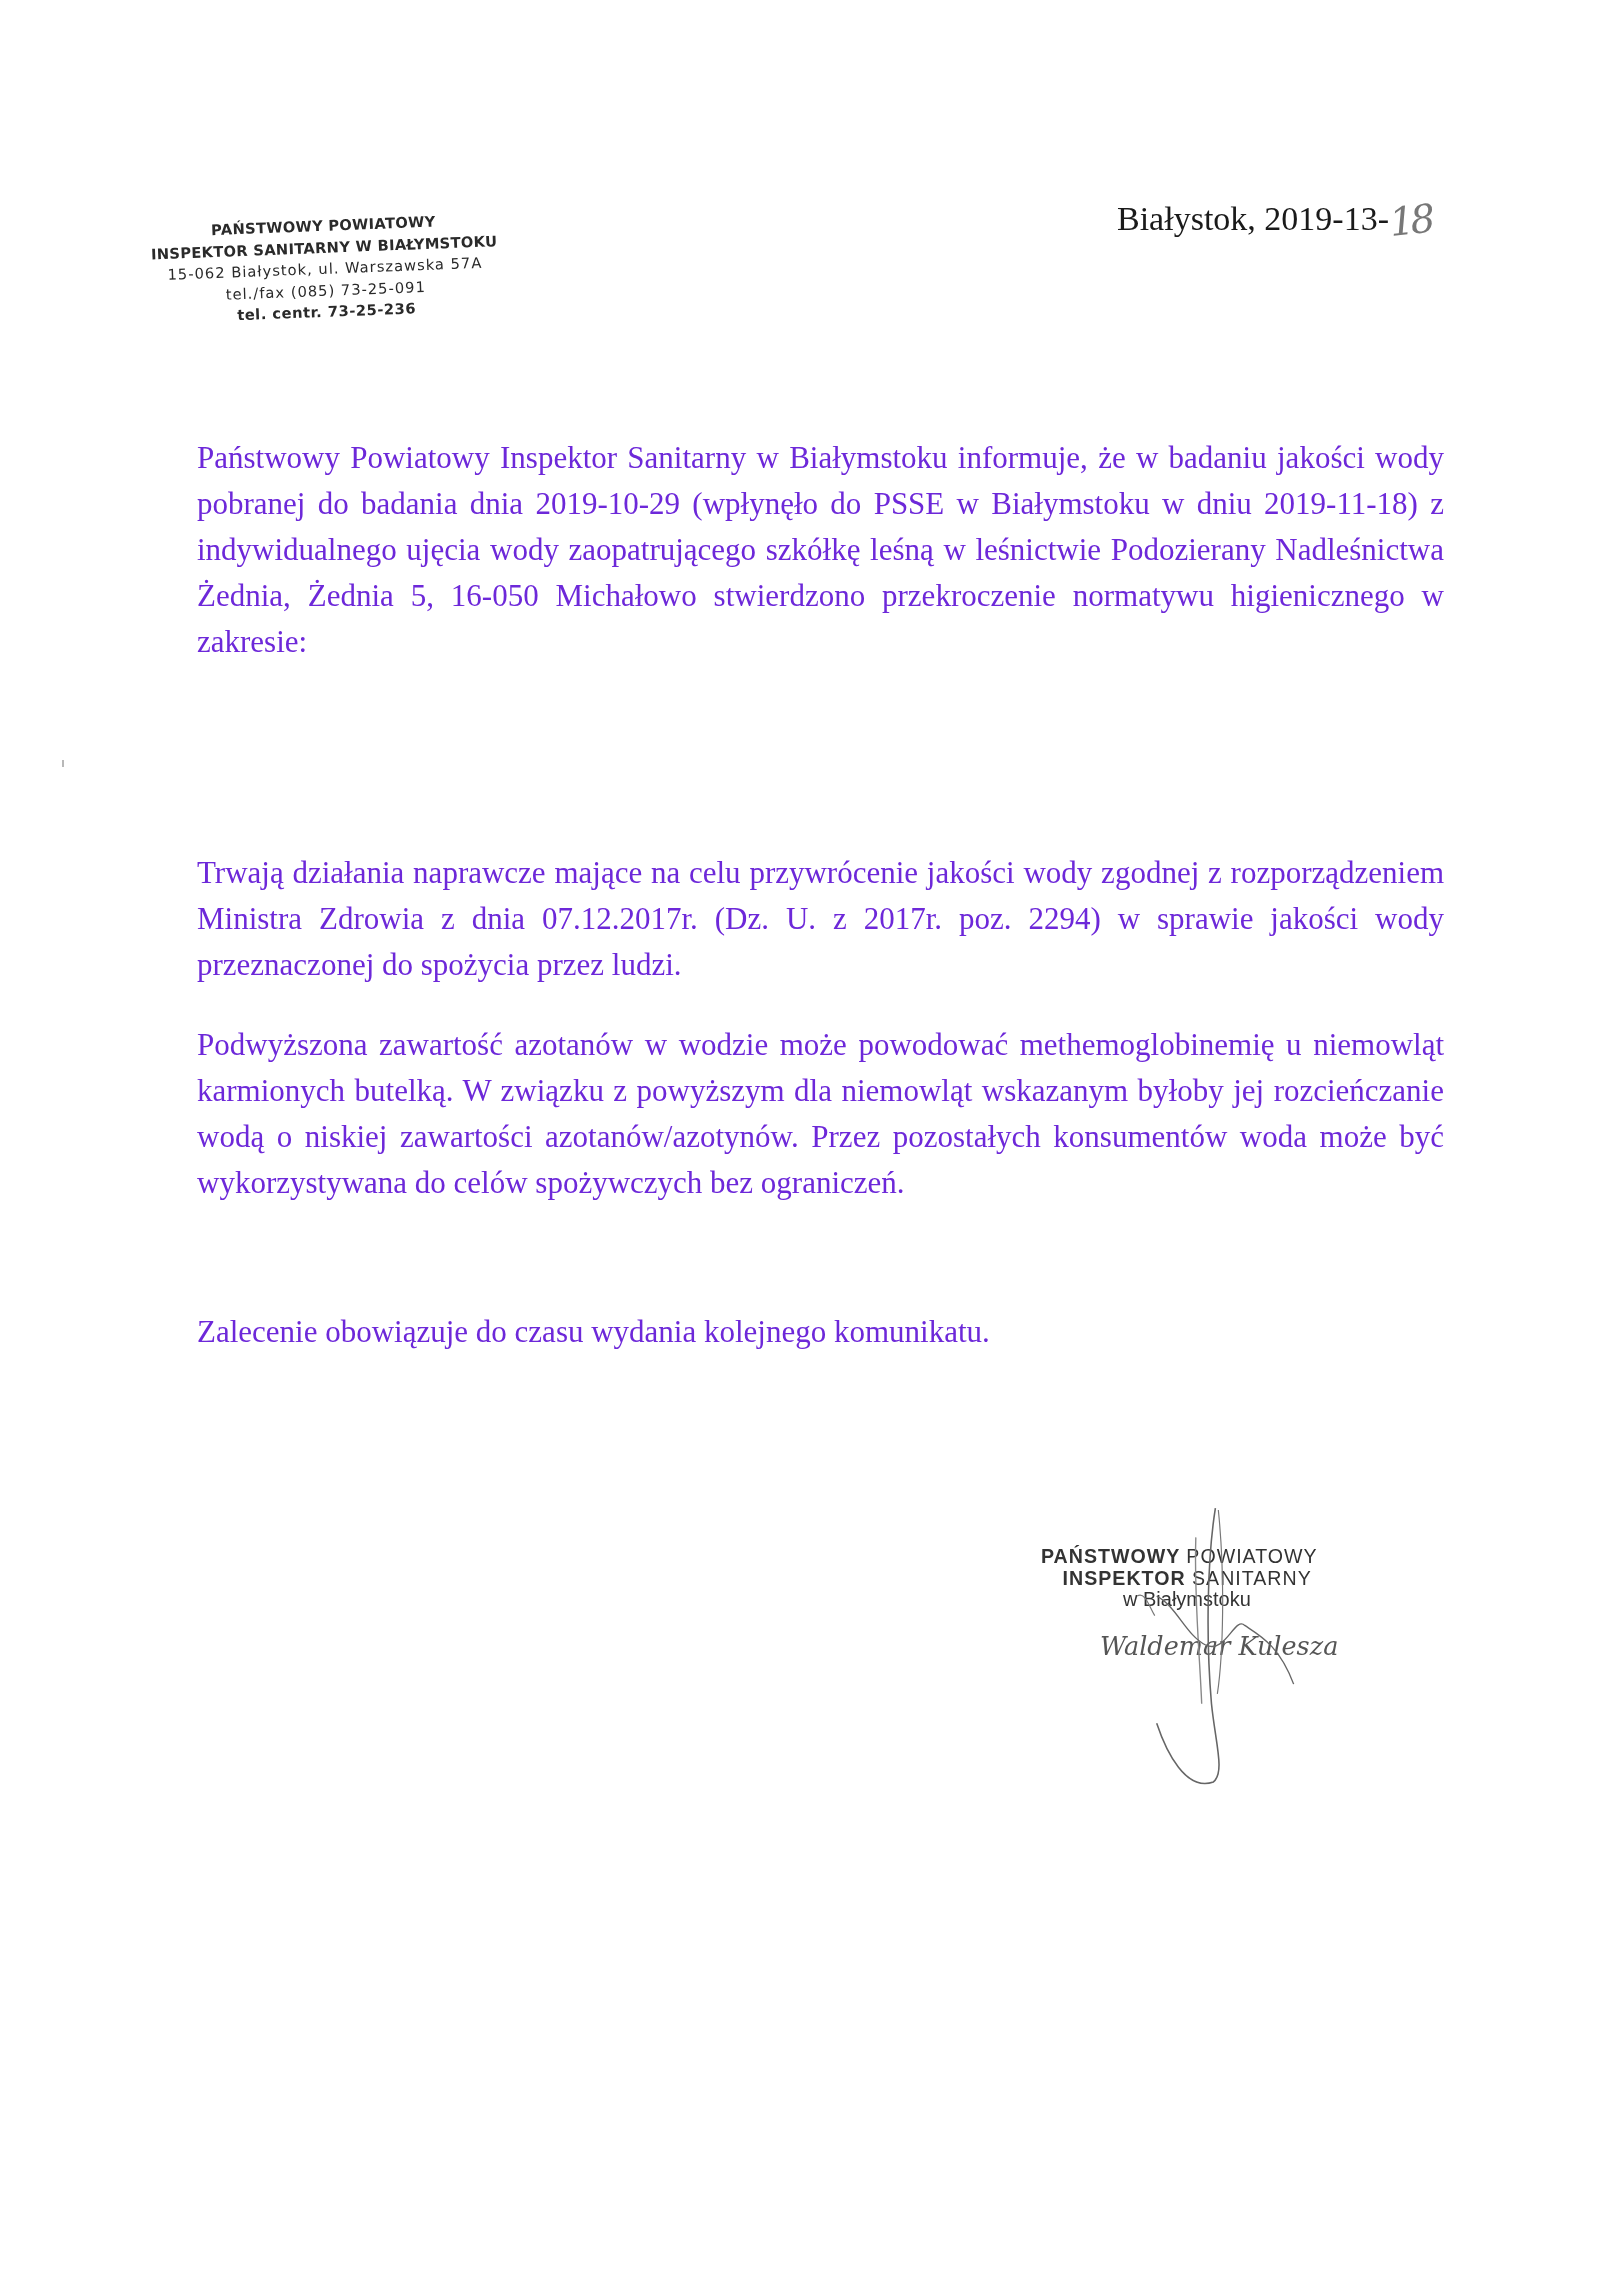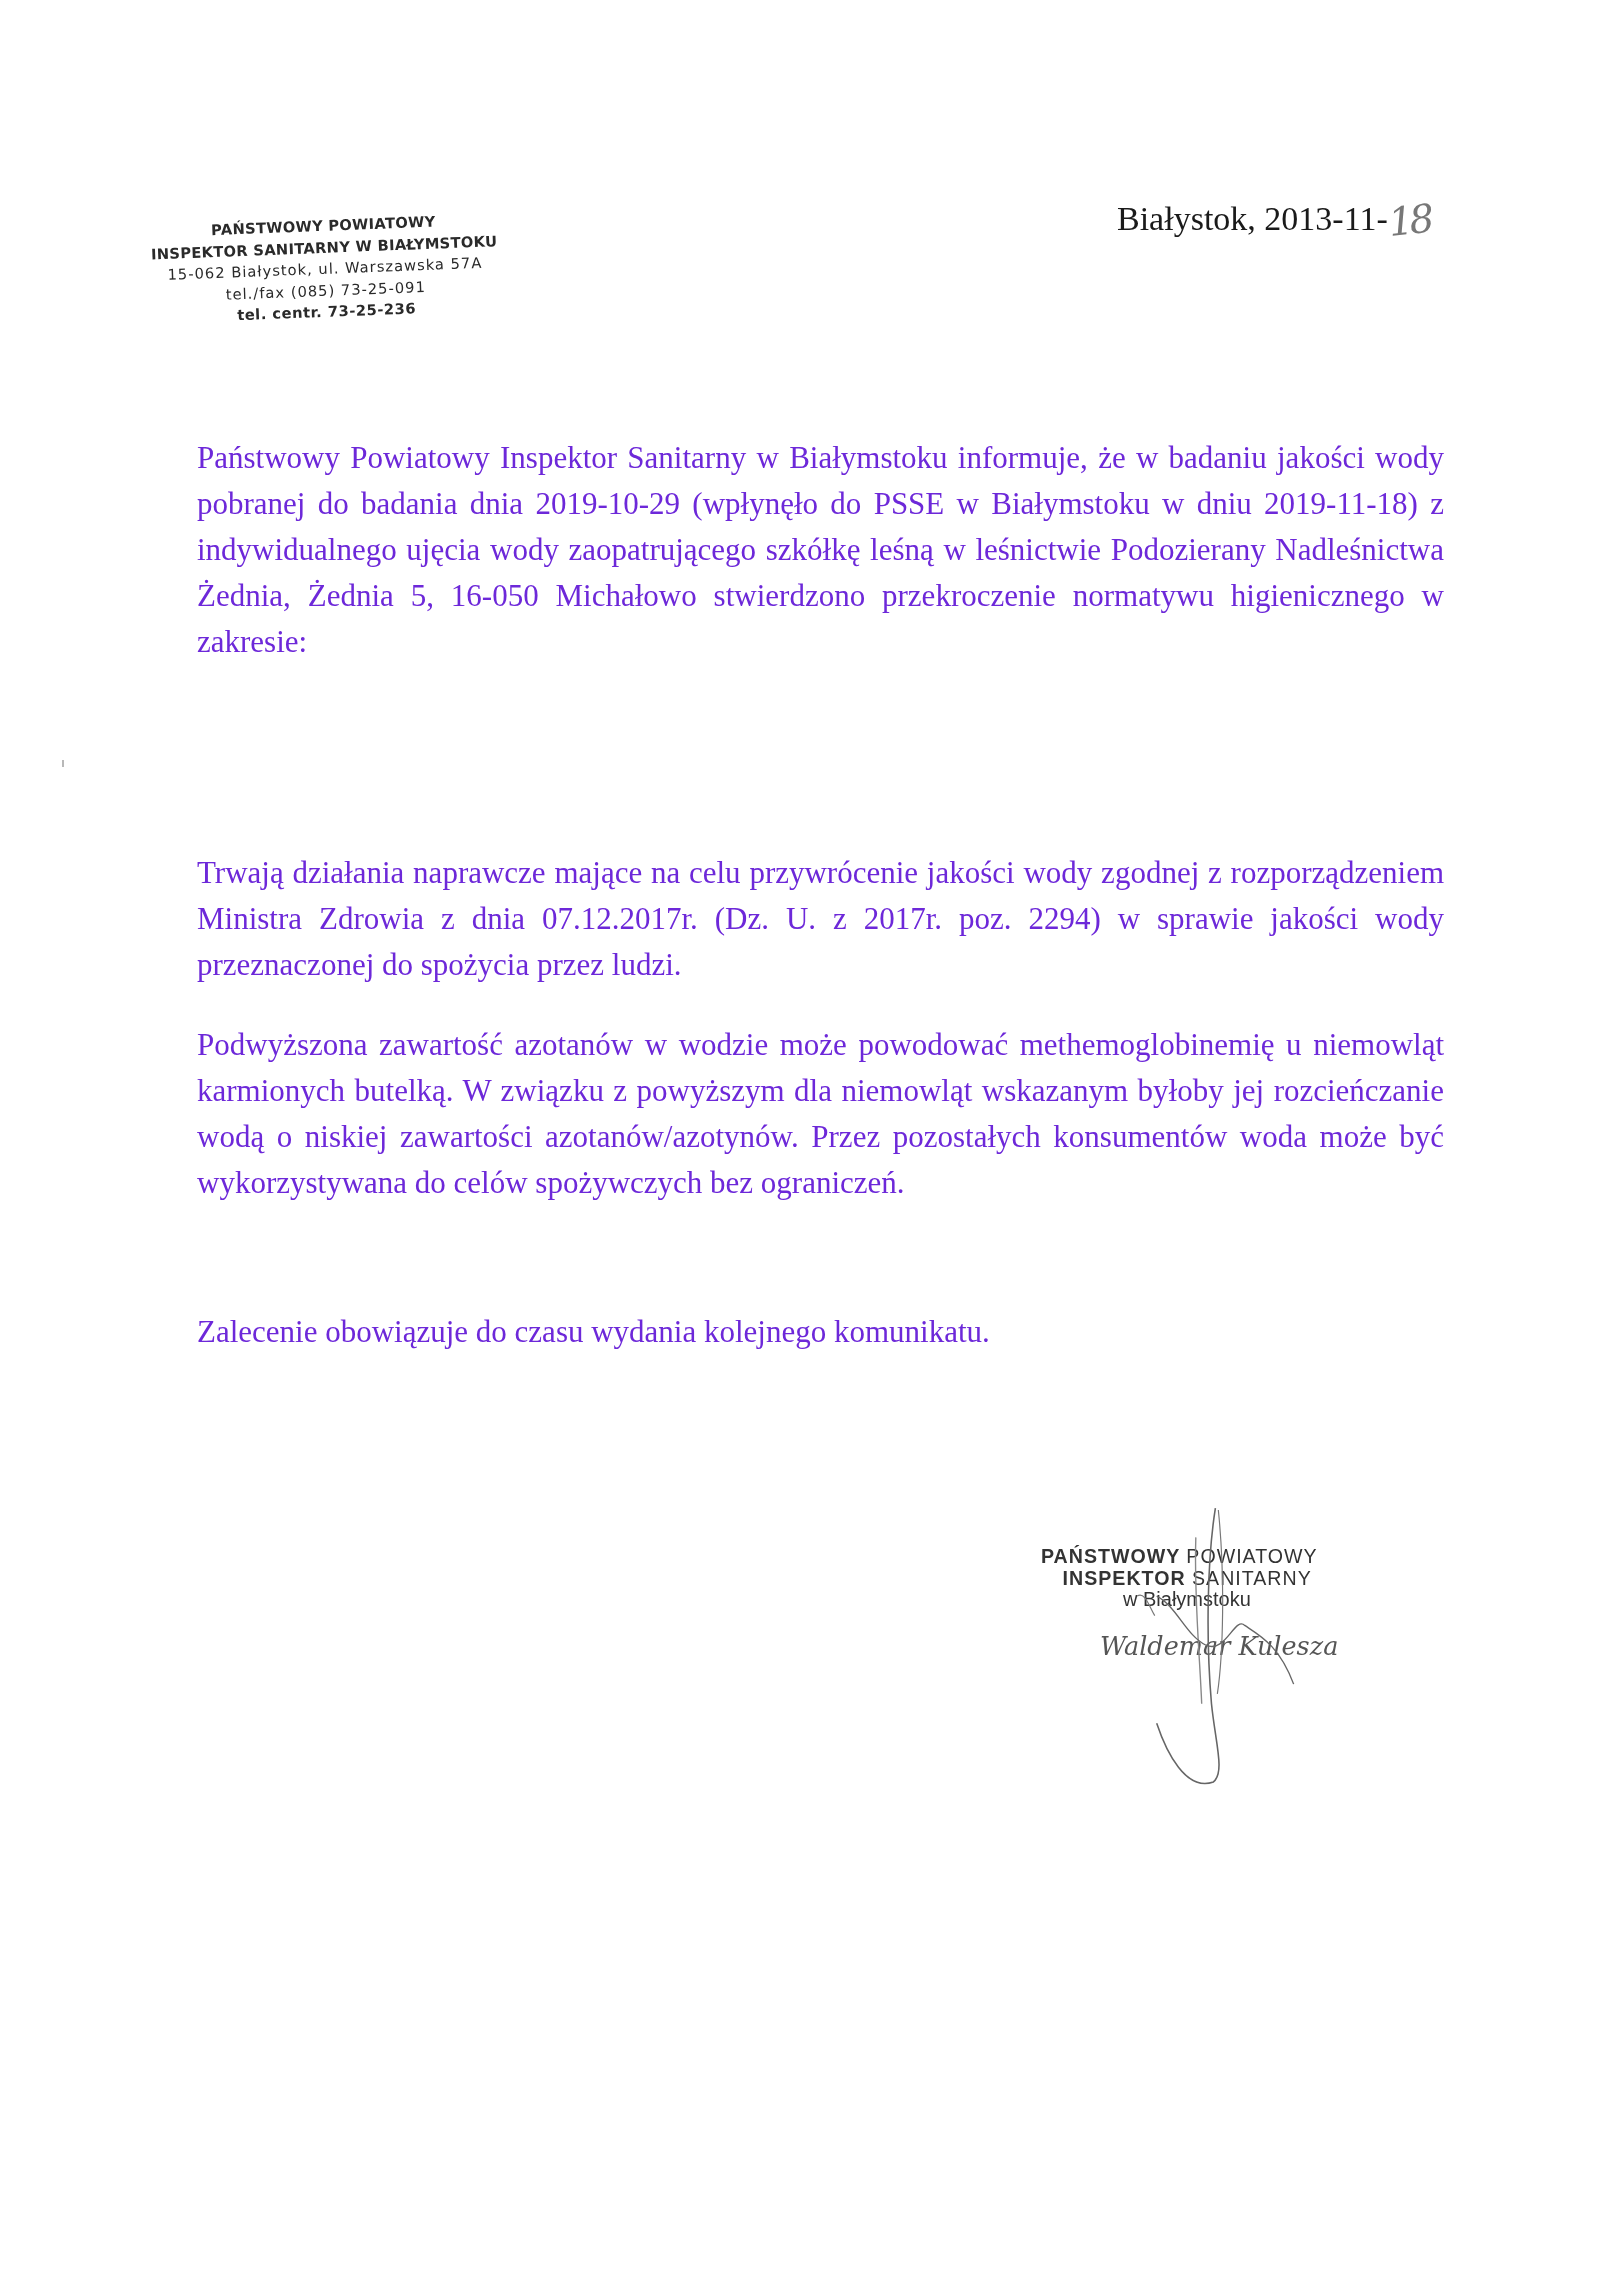--- a/index.html
+++ b/index.html
@@ -67,21 +67,21 @@
 
   <div class="header-stamp">
     <span class="line l1">PAŃSTWOWY POWIATOWY</span>
     <span class="line l2">INSPEKTOR SANITARNY W BIAŁYMSTOKU</span>
     <span class="line l3">15-062 Białystok, ul. Warszawska 57A</span>
     <span class="line l4">tel./fax (085) 73-25-091</span>
     <span class="line l5">tel. centr. 73-25-236</span>
   </div>
 
   <div class="date-line">
-    <span>Białystok, 2013-11-</span><span class="handwritten">18</span>
+    <span>Białystok, 2019-13-</span><span class="handwritten">18</span>
   </div>
 
 
   <p class="body-text para p1">Państwowy Powiatowy Inspektor Sanitarny w Białymstoku informuje, że w badaniu jakości wody pobranej do badania dnia 2019-10-29 (wpłynęło do PSSE w Białymstoku w dniu 2019-11-18) z indywidualnego ujęcia wody zaopatrującego szkółkę leśną w leśnictwie Podozierany Nadleśnictwa Żednia, Żednia 5, 16-050 Michałowo stwierdzono przekroczenie normatywu higienicznego w zakresie:</p>
   <p class="body-text para p2">Trwają działania naprawcze mające na celu przywrócenie jakości wody zgodnej z rozporządzeniem Ministra Zdrowia z dnia 07.12.2017r. (Dz. U. z 2017r. poz. 2294) w sprawie jakości wody przeznaczonej do spożycia przez ludzi.</p>
   <p class="body-text para p3">Podwyższona zawartość azotanów w wodzie może powodować methemoglobinemię u niemowląt karmionych butelką. W związku z powyższym dla niemowląt wskazanym byłoby jej rozcieńczanie wodą o niskiej zawartości azotanów/azotynów. Przez pozostałych konsumentów woda może być wykorzystywana do celów spożywczych bez ograniczeń.</p>
   <p class="body-text para closing">Zalecenie obowiązuje do czasu wydania kolejnego komunikatu.</p>
 
   <div class="signature-stamp">
     <span class="s1"><span>PAŃSTWOWY</span> <span class="light">POWIATOWY</span></span>

